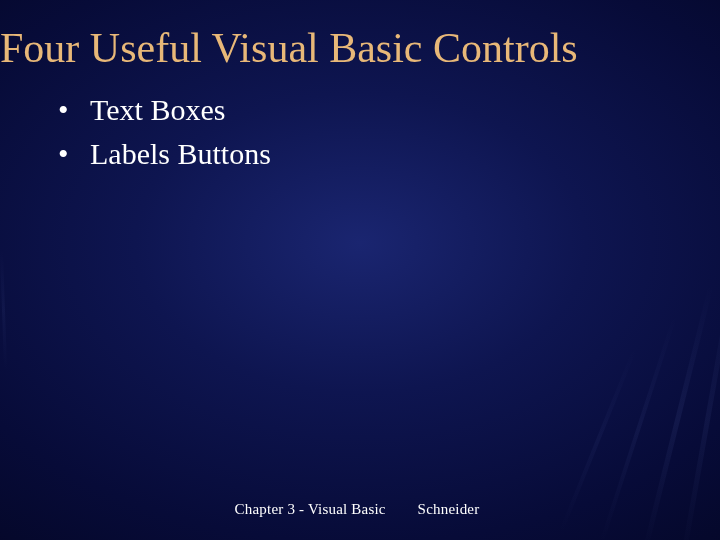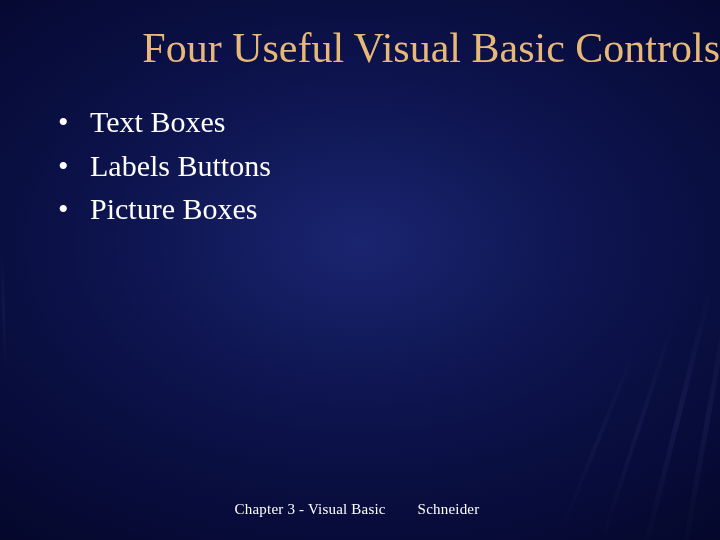--- a/index.html
+++ b/index.html
@@ -15,27 +15,27 @@
                 #0e1550 25%,
                 #070b38 50%,
                 #030520 75%,
                 #010210 100%);
     font-family: "Times New Roman", Times, serif;
     position: relative;
   }
   .title {
     color: #e8b878;
     font-size: 42px;
-    text-align: right;
+    text-align: left;
     line-height: 1.15;
     padding-top: 24px;
     font-weight: normal;
   }
   .bullets {
-    margin-top: 28px;
+    margin-top: 16px;
     padding-left: 58px;
     color: #ffffff;
     font-size: 30px;
     line-height: 1.45;
   }
   .bullets li {
     list-style: none;
     position: relative;
     padding-left: 32px;
   }
@@ -82,20 +82,19 @@
 <div class="streak s2"></div>
 <div class="streak s3"></div>
 <div class="streak s4"></div>
 <div class="streak s5"></div>
 
 <div class="title">Four Useful Visual Basic Controls</div>
 
 <ul class="bullets">
   <li>Text Boxes</li>
   <li>Labels Buttons</li>
-  <li>Picture Boxes</li>
 </ul>
 
 <div class="footer">
   <span>Chapter 3 - Visual Basic</span>
   <span class="gap"></span>
   <span>Schneider</span>
 </div>
 
 </body></html>

